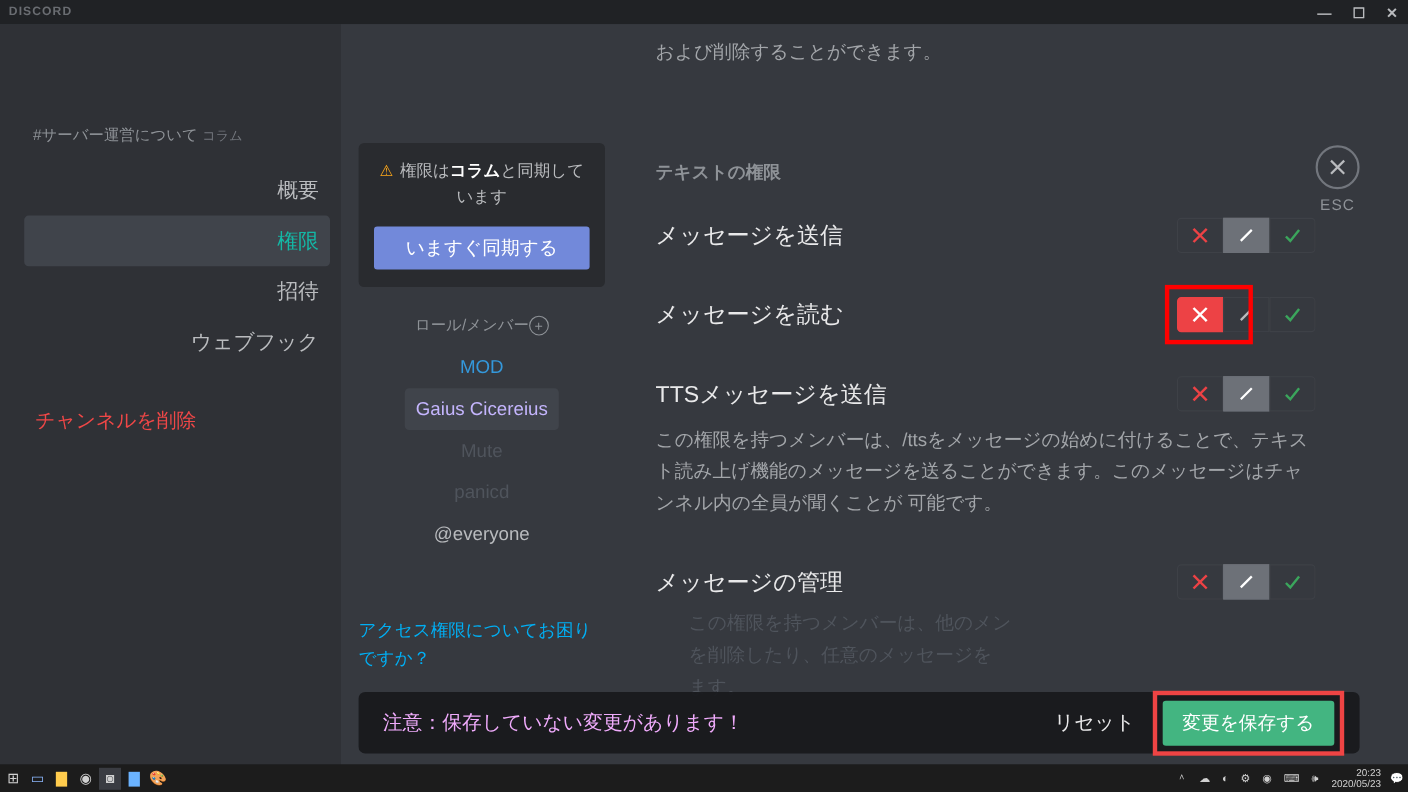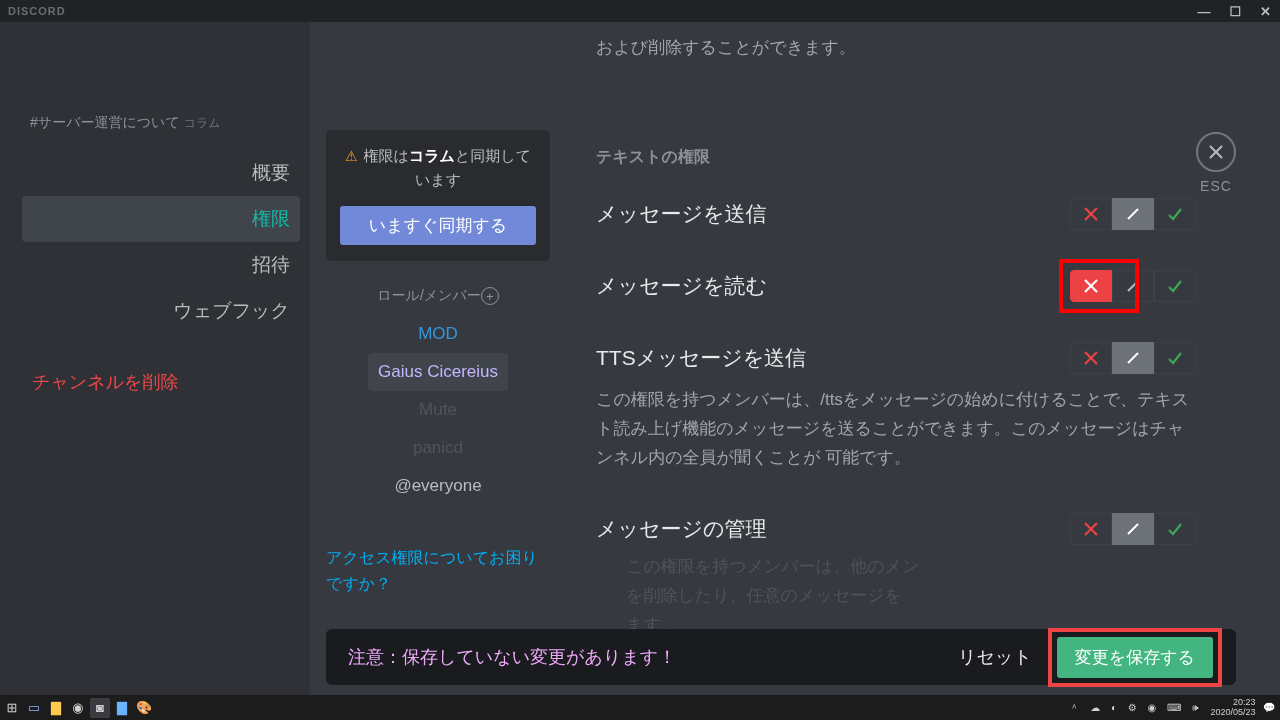--- a/index.html
+++ b/index.html
@@ -22,21 +22,21 @@
 .syncbox .sync-text .bold { color: #fff; font-weight: 700; }
 .syncbox .sync-btn { margin-top: 14px; width: 100%; background: #7289da; color: #fff; border: 0; border-radius: 3px; padding: 8px 0; font-size: 17px; cursor: pointer; }
 .roles-header { display: flex; justify-content: space-between; align-items: center; color: #8e9297; font-size: 14px; margin: 4px 0 10px 0; padding: 0 4px; }
 .plus-circle { width: 18px; height: 18px; border: 1.5px solid #8e9297; border-radius: 50%; display: flex; align-items: center; justify-content: center; font-size: 13px; color: #8e9297; cursor: pointer; }
 .role-item { padding: 9px 10px; border-radius: 4px; font-size: 17px; cursor: pointer; }
 .role-mod { color: #3498db; }
 .role-selected { background: #40444b; color: #c4b5fd; }
 .role-mute { color: #4f545c; }
 .role-panicd { color: #4f545c; }
 .role-everyone { color: #b9bbbe; }
-.help-link { margin-top: 40px; color: #00aff4; font-size: 16px; line-height: 1.6; cursor: pointer; }
+.help-link { margin-top: 56px; color: #00aff4; font-size: 16px; line-height: 1.6; cursor: pointer; }
 .permpanel { flex: 1; padding: 0 84px 20px 30px; overflow: hidden; color: #b9bbbe; display: flex; flex-direction: column; position: relative; }
 .perm-scroll { flex:1; overflow: hidden; }
 .perm-toptext { color: #a3a6aa; font-size: 17px; line-height: 1.6; margin-top: 12px; padding-bottom: 30px; }
 .section-label { color: #8e9297; font-size: 16px; margin: 56px 0 30px 0; font-weight: bold; }
 .perm-row { display: flex; justify-content: space-between; align-items: center; margin: 0 0 12px 0; }
 .perm-title { color: #e9e9ea; font-size: 21px; }
 .perm-desc { color: #a3a6aa; font-size: 17px; line-height: 1.7; margin-top: 6px; margin-bottom: 22px; }
 .perm-block { margin-bottom: 40px; }
 .toggle-group { display: flex; }
 .toggle-btn { width: 42px; height: 32px; border: 1px solid #3e4147; background: #36393f; display: flex; align-items: center; justify-content: center; cursor: pointer; }

